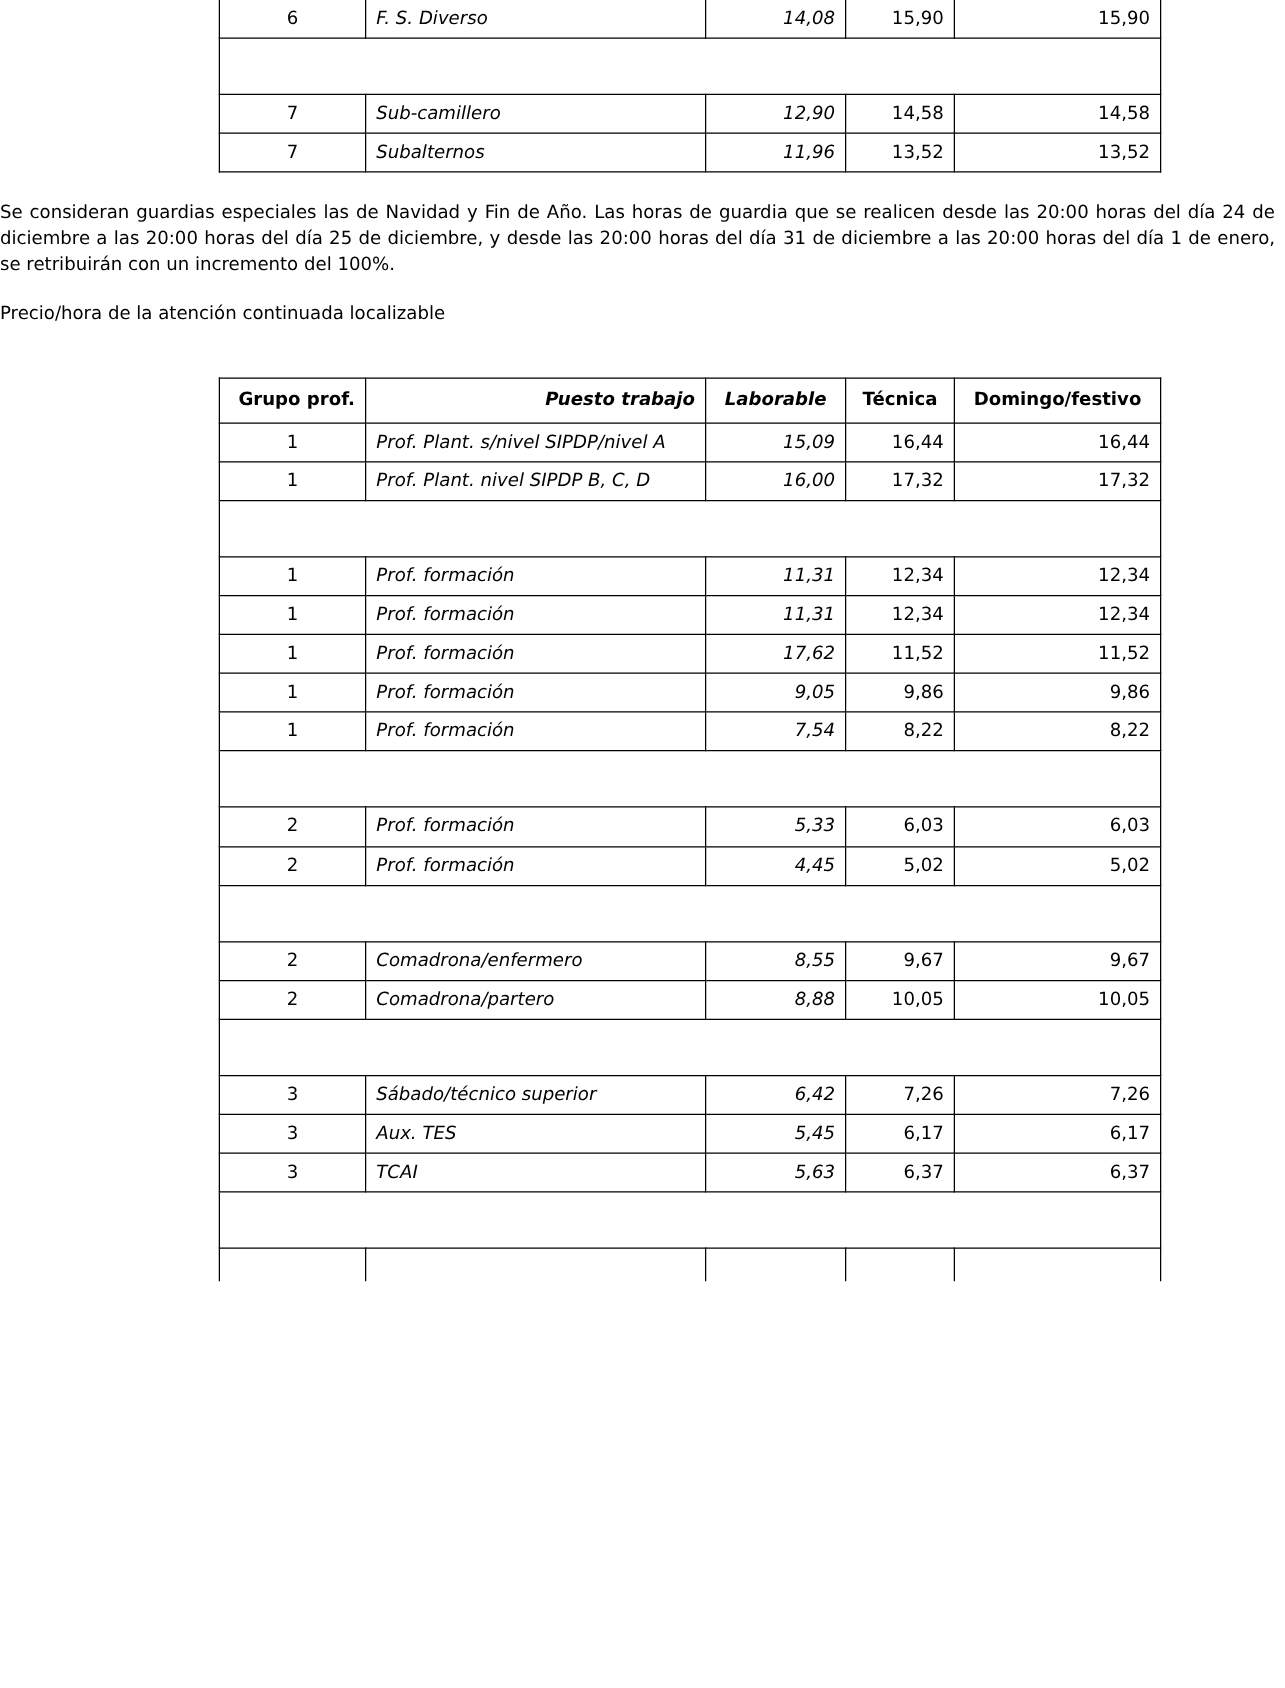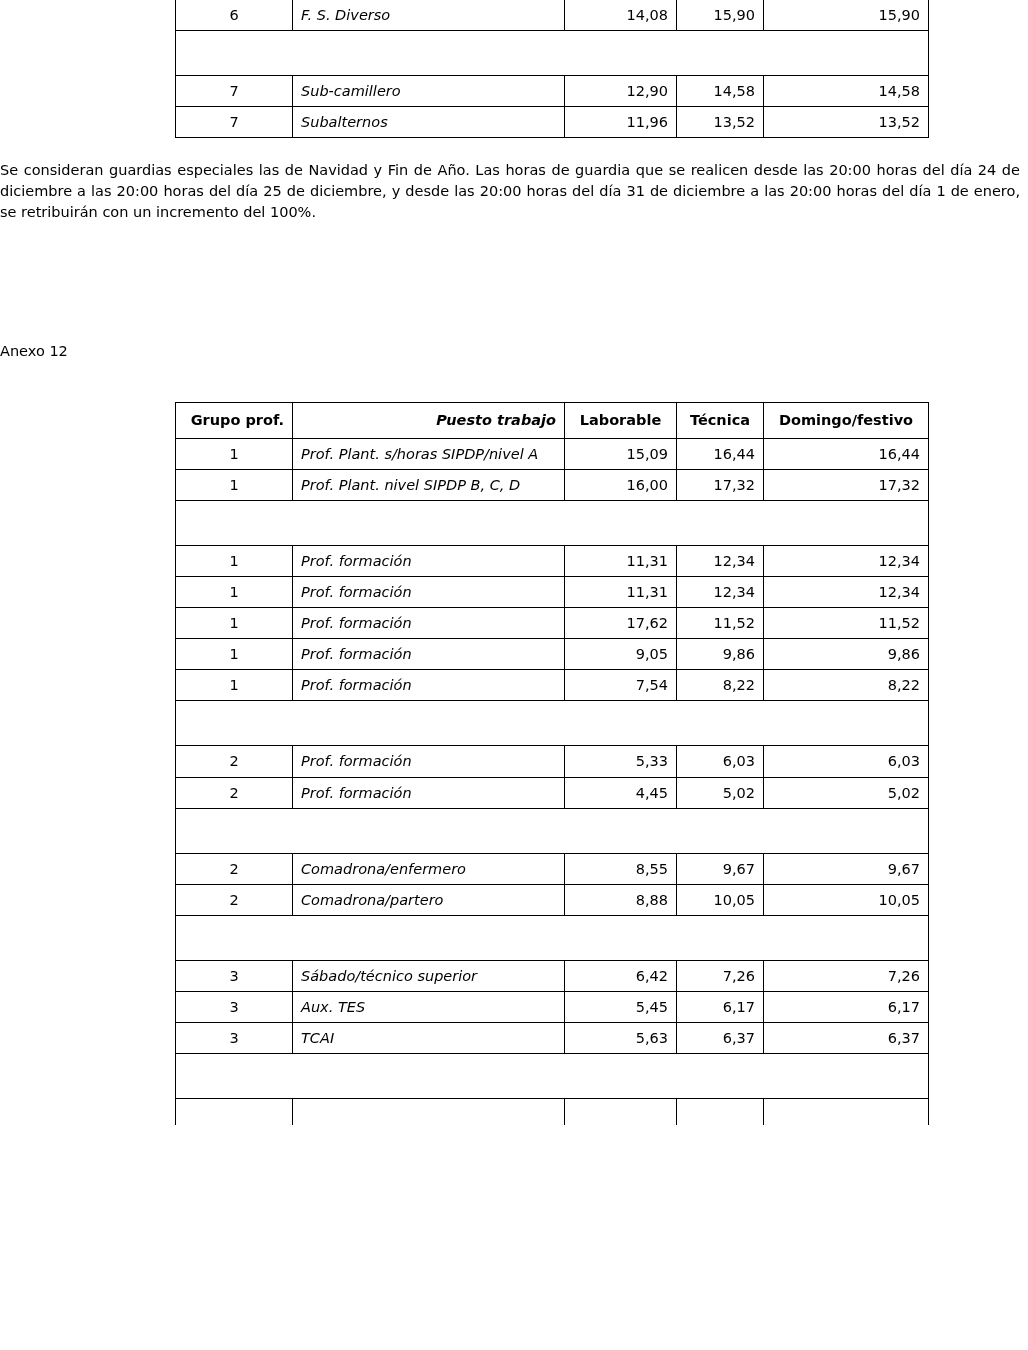--- a/index.html
+++ b/index.html
@@ -29,21 +29,21 @@
   }
   table.doc-table td, table.doc-table th {
     border: 1px solid #000000;
     padding: 6px 8px;
     vertical-align: middle;
     font-weight: normal;
     line-height: 1.25;
   }
   .c-group   { width: 100px; text-align: center; }
   .c-puesto  { width: 255px; text-align: left; font-style: italic; }
-  .c-lab     { width: 95px;  text-align: right; }
+  .c-lab     { width: 95px;  text-align: right; font-style: italic; }
   .c-sab     { width: 70px;  text-align: right; }
   .c-dom     { width: 148px; text-align: right; }
 
   tr.spacer-row td {
     height: 32px;
   }
 
   
   .table-top {
     margin-left: 175px;
@@ -130,21 +130,21 @@
         <td class="c-puesto">Subalternos</td>
         <td class="c-lab">11,96</td>
         <td class="c-sab">13,52</td>
         <td class="c-dom">13,52</td>
       </tr>
     </tbody>
   </table>
 
   <p class="para block-text">Se consideran guardias especiales las de Navidad y Fin de Año. Las horas de guardia que se realicen desde las 20:00 horas del día 24 de diciembre a las 20:00 horas del día 25 de diciembre, y desde las 20:00 horas del día 31 de diciembre a las 20:00 horas del día 1 de enero, se retribuirán con un incremento del 100%.</p>
 
-  <p class="para anexo-title">Anexo 12</p>
+  <p class="para anexo-sub">Precio/hora de la atención continuada localizable</p>
 
   <table class="doc-table table-main">
     <colgroup>
       <col class="c-group">
         <col class="c-puesto">
         <col class="c-lab">
         <col class="c-sab">
         <col class="c-dom">
     </colgroup>
     <thead>
@@ -153,21 +153,21 @@
         <th class="c-puesto">Puesto trabajo</th>
         <th class="c-lab">Laborable</th>
         <th class="c-sab">Técnica</th>
         <th class="c-dom">Domingo/festivo</th>
       </tr>
     </thead>
     <tbody>
 
       <tr>
         <td class="c-group">1</td>
-        <td class="c-puesto">Prof. Plant. s/horas SIPDP/nivel A</td>
+        <td class="c-puesto">Prof. Plant. s/nivel SIPDP/nivel A</td>
         <td class="c-lab">15,09</td>
         <td class="c-sab">16,44</td>
         <td class="c-dom">16,44</td>
       </tr>
       <tr>
         <td class="c-group">1</td>
         <td class="c-puesto">Prof. Plant. nivel SIPDP B, C, D</td>
         <td class="c-lab">16,00</td>
         <td class="c-sab">17,32</td>
         <td class="c-dom">17,32</td>

